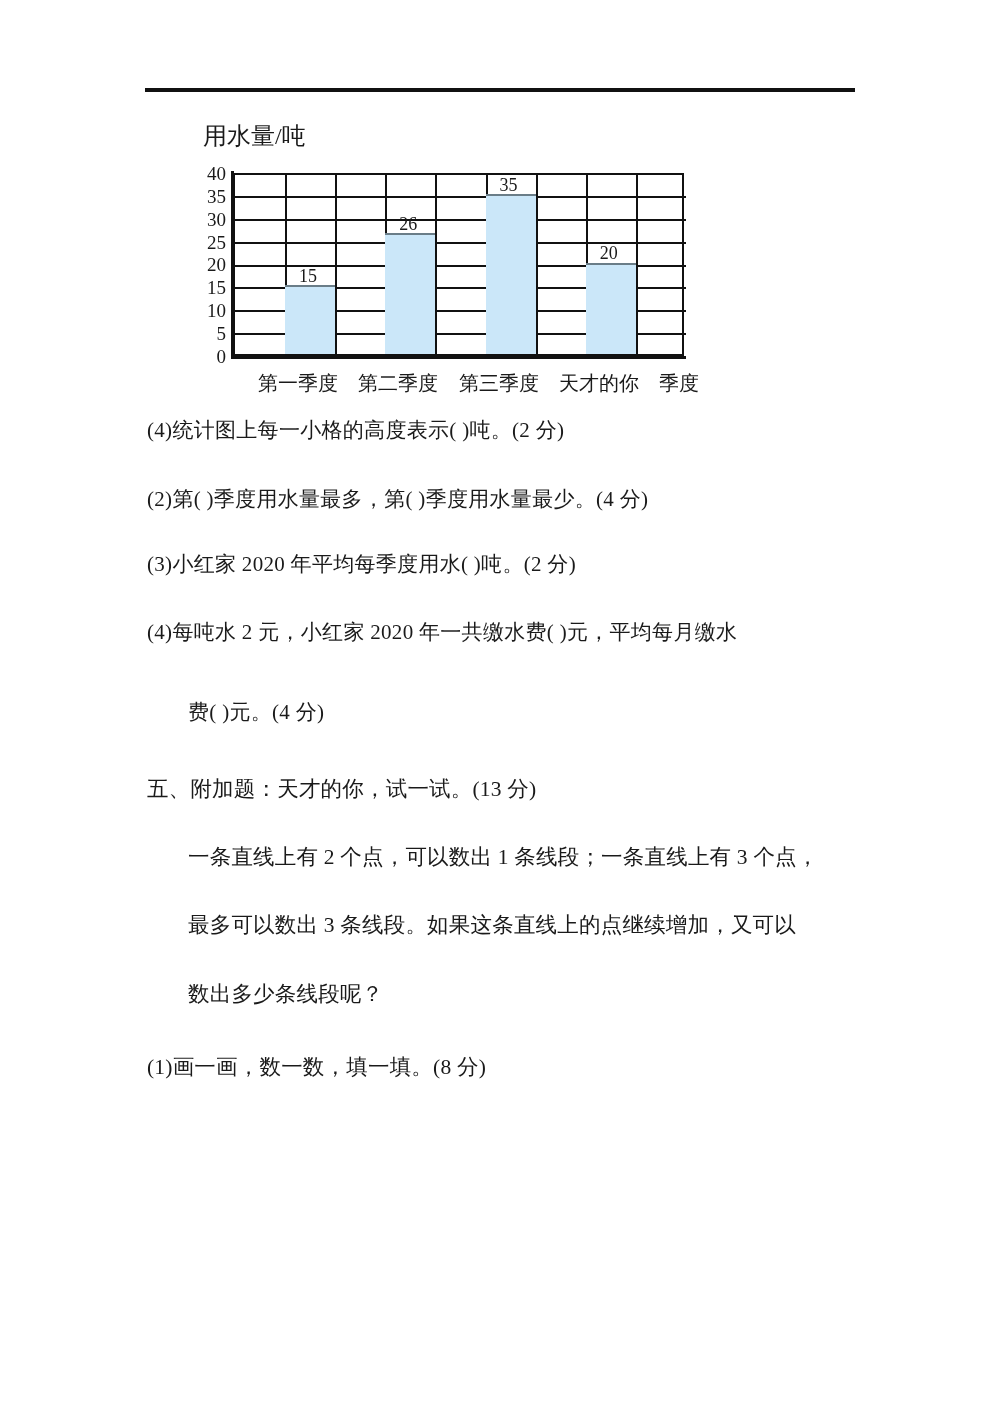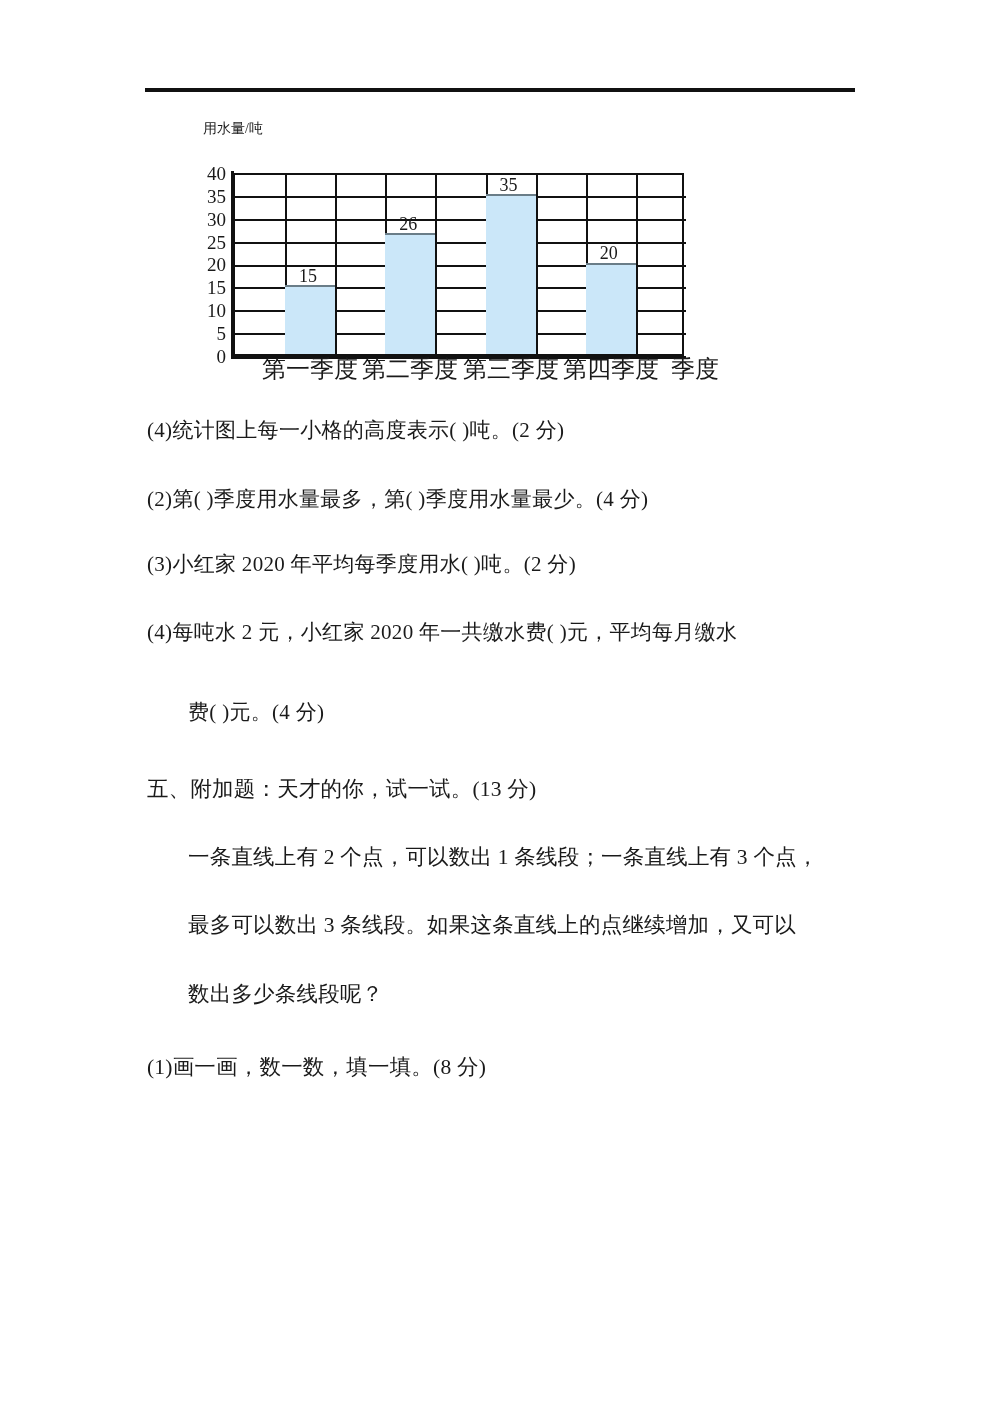--- a/index.html
+++ b/index.html
@@ -31,21 +31,21 @@
     position: absolute;
     left: 0px;
     top: 120px;
     width: 1000px;
     height: 270px;
   }
   #y-axis-title {
     position: absolute;
     left: 203px;
     top: 0px;
-    font-size: 14px;
+    font-size: 24px;
     letter-spacing: 0px;
     white-space: nowrap;
   }
   #plot-wrap {
     position: absolute;
     left: 233px;
     top: 53px;
     width: 451px;
     height: 183px;
   }
@@ -112,23 +112,23 @@
   #axis-x-line {
     position: absolute;
     left: 231px;
     top: 236px;
     width: 455px;
     height: 3px;
     background: #111111;
   }
   .x-label {
     position: absolute;
-    top: 233px;
-    font-size: 24px;
-    text-align: right;
+    top: 250px;
+    font-size: 20px;
+    text-align: left;
     white-space: nowrap;
   }
 
   
   .qline {
     position: absolute;
     font-size: 21px;
     line-height: 26px;
     white-space: nowrap;
     letter-spacing: 0.3px;
@@ -215,21 +215,21 @@
 
     <div class="bar-value" style="left:50.1px;  top:93px;">15</div>
     <div class="bar-value" style="left:150.3px; top:41px;">26</div>
     <div class="bar-value" style="left:250.6px; top:2px;">35</div>
     <div class="bar-value" style="left:350.8px; top:70px;">20</div>
   </div>
 
   <div class="x-label" style="left:258px; width:100px;">第一季度</div>
   <div class="x-label" style="left:358px; width:100px;">第二季度</div>
   <div class="x-label" style="left:459px; width:100px;">第三季度</div>
-  <div class="x-label" style="left:559px; width:100px;">第四季度</div>
+  <div class="x-label" style="left:559px; width:100px;">天才的你</div>
   <div class="x-label" style="left:659px; width:60px;">季度</div>
 </div>
 
 <div class="qline" style="left:147px; top:417px;">(4)统计图上每一小格的高度表示(          )吨。(2 分)</div>
 <div class="qline" style="left:147px; top:486px;">(2)第(        )季度用水量最多，第(        )季度用水量最少。(4 分)</div>
 <div class="qline" style="left:147px; top:551px;">(3)小红家 2020 年平均每季度用水(        )吨。(2 分)</div>
 <div class="qline" style="left:147px; top:619px;">(4)每吨水 2 元，小红家 2020 年一共缴水费(        )元，平均每月缴水</div>
 <div class="qline" style="left:188px; top:699px;">费(        )元。(4 分)</div>
 
 <div class="body-line" style="left:147px; top:775px;">五、附加题：天才的你，试一试。(13 分)</div>

